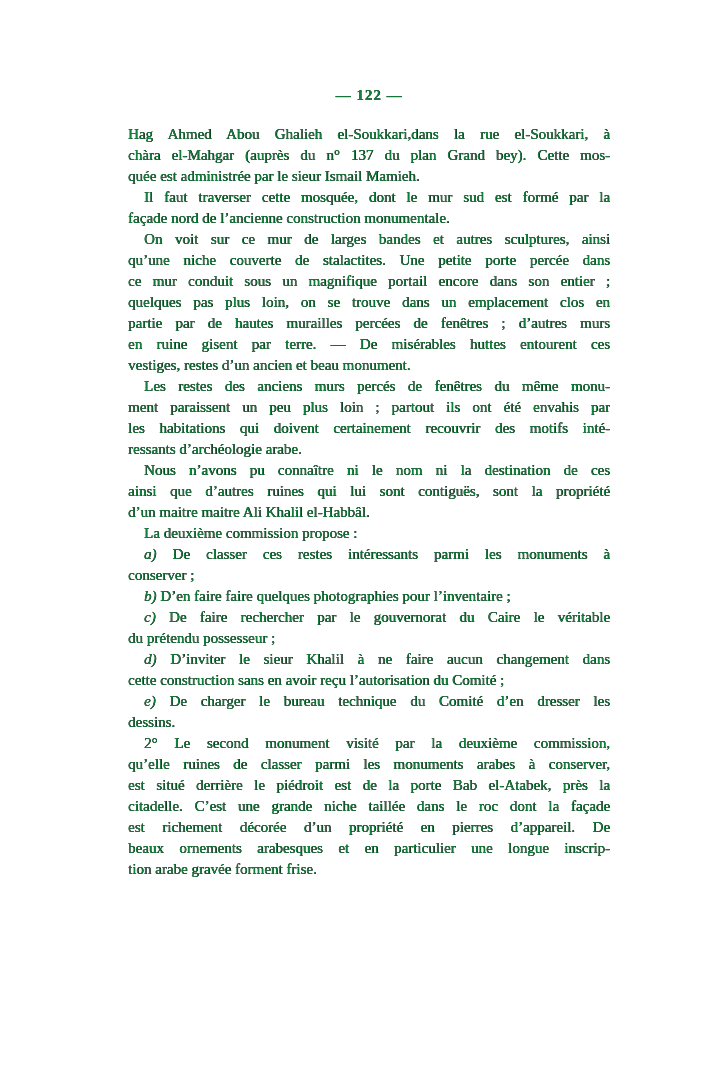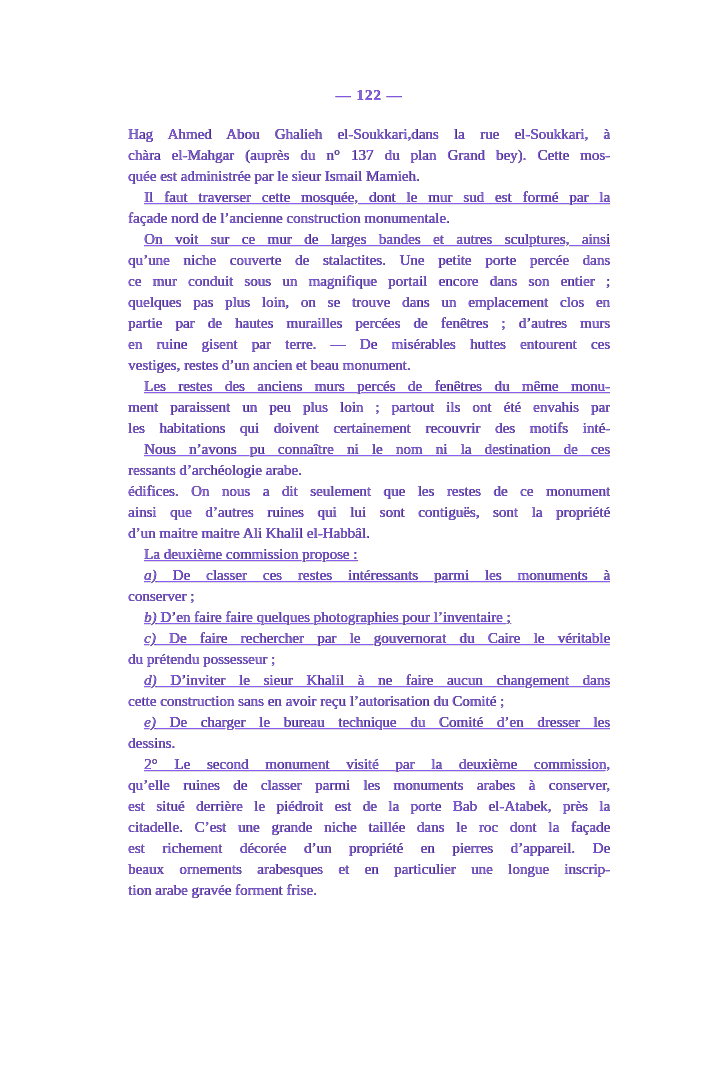--- a/index.html
+++ b/index.html
@@ -6,21 +6,21 @@
     margin: 0;
     padding: 0;
     background: #ffffff;
   }
   .page {
     position: relative;
     width: 720px;
     height: 1079px;
     background: #ffffff;
     font-family: "Liberation Serif", serif;
-    color: #8b5cf6;
+    color: #15803d;
     overflow: hidden;
   }
   .page-number {
     position: absolute;
     top: 87px;
     left: 128px;
     width: 482px;
     text-align: center;
     font-size: 15px;
     font-weight: bold;
@@ -41,21 +41,20 @@
     text-align: justify;
     text-align-last: justify;
     white-space: normal;
     text-shadow: 0.35px 0 0 #000, 0 0.25px 0 rgba(0,0,0,0.55);
   }
   .line.last {
     text-align-last: left;
   }
   .line.indent {
     text-indent: 16px;
-    text-decoration: underline;
   }
   .line i {
     font-style: italic;
   }
 </style>
 </head>
 <body>
 
 <div class="page">
   <div class="page-number">— 122 —</div>
@@ -68,23 +67,22 @@
       <div class="line indent">On voit sur ce mur de larges bandes et autres sculptures, ainsi</div>
       <div class="line">qu’une niche couverte de stalactites. Une petite porte percée dans</div>
       <div class="line">ce mur conduit sous un magnifique portail encore dans son entier ;</div>
       <div class="line">quelques pas plus loin, on se trouve dans un emplacement clos en</div>
       <div class="line">partie par de hautes murailles percées de fenêtres ; d’autres murs</div>
       <div class="line">en ruine gisent par terre. — De misérables huttes entourent ces</div>
       <div class="line last">vestiges, restes d’un ancien et beau monument.</div>
       <div class="line indent">Les restes des anciens murs percés de fenêtres du même monu-</div>
       <div class="line">ment paraissent un peu plus loin ; partout ils ont été envahis par</div>
       <div class="line">les habitations qui doivent certainement recouvrir des motifs inté-</div>
+      <div class="line last">ressants d’archéologie arabe.</div>
       <div class="line indent">Nous n’avons pu connaître ni le nom ni la destination de ces</div>
-      <div class="line last">ressants d’archéologie arabe.</div>
-      <div class="line">édifices. On nous a dit seulement que les restes de ce monument</div>
       <div class="line">ainsi que d’autres ruines qui lui sont contiguës, sont la propriété</div>
       <div class="line last">d’un maitre maitre Ali Khalil el-Habbâl.</div>
       <div class="line indent last">La deuxième commission propose :</div>
       <div class="line indent"><i>a)</i> De classer ces restes intéressants parmi les monuments à</div>
       <div class="line last">conserver ;</div>
       <div class="line indent last"><i>b)</i> D’en faire faire quelques photographies pour l’inventaire ;</div>
       <div class="line indent"><i>c)</i> De faire rechercher par le gouvernorat du Caire le véritable</div>
       <div class="line last">du prétendu possesseur ;</div>
       <div class="line indent"><i>d)</i> D’inviter le sieur Khalil à ne faire aucun changement dans</div>
       <div class="line last">cette construction sans en avoir reçu l’autorisation du Comité ;</div>

